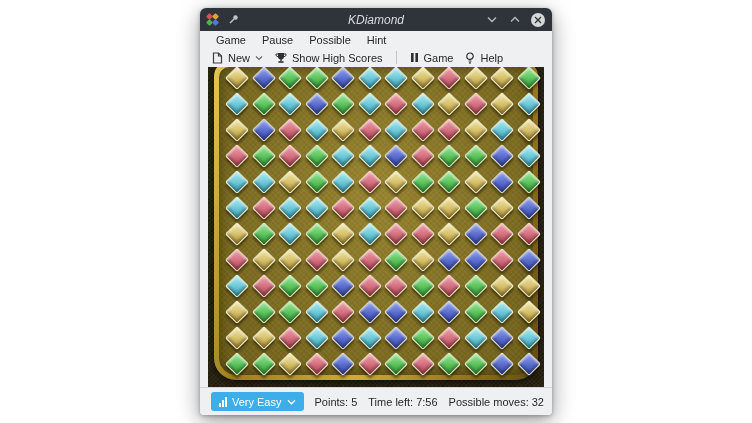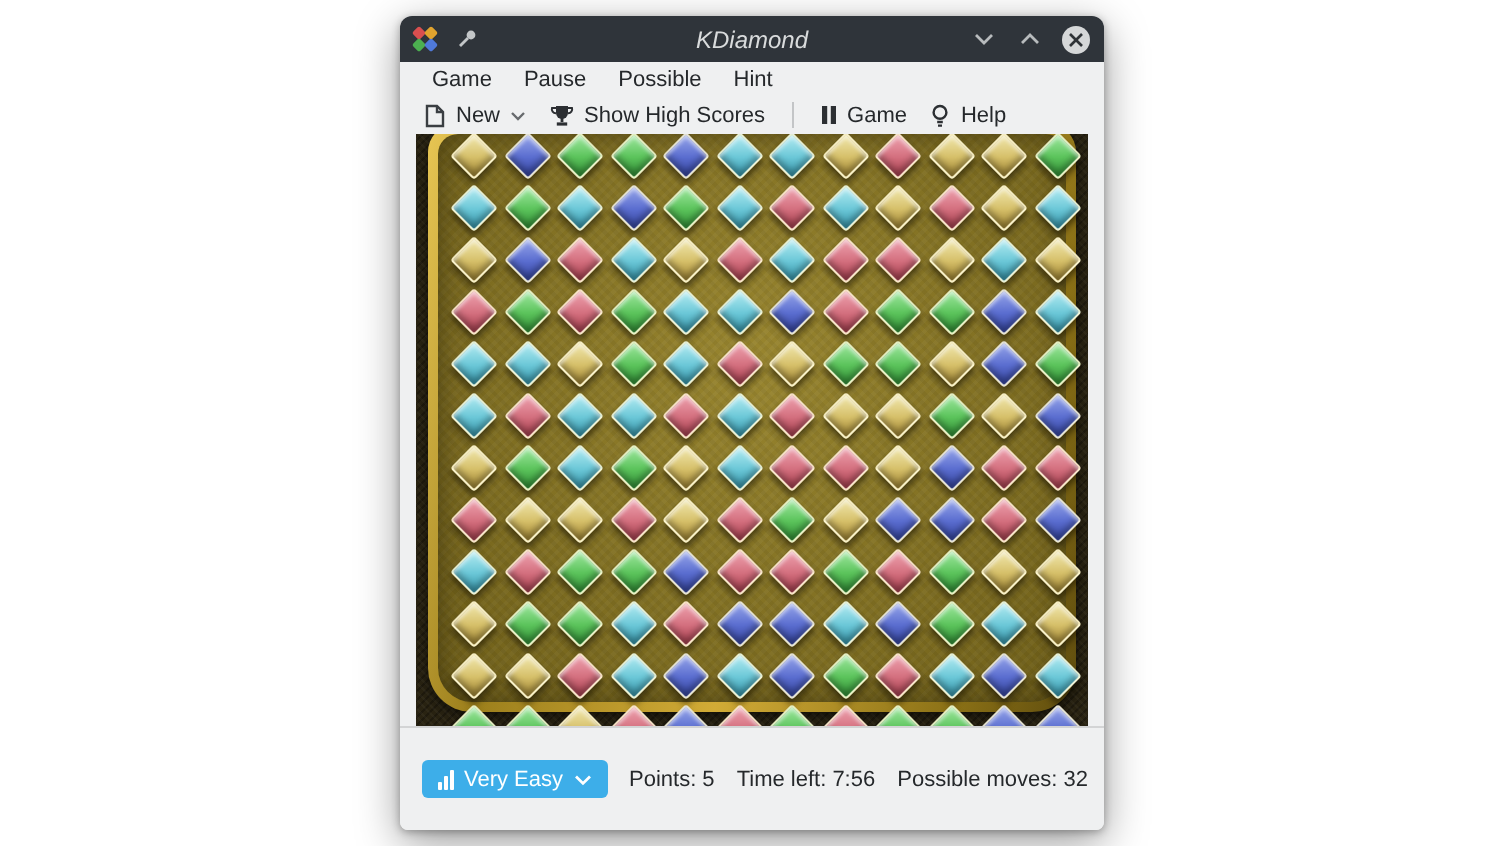--- a/index.html
+++ b/index.html
@@ -58,21 +58,21 @@
   .gem { position:absolute; width:17px; height:17px;
      transform:translate(-50%,-50%) rotate(45deg);
      border:1px solid rgba(252,246,212,.85); border-radius:2px;
      box-shadow:2px 2px 3px rgba(22,16,0,.55),
                 inset 1px 1px 2px rgba(255,255,255,.55),
                 inset -2px -2px 3px rgba(0,0,0,.30); }
 
   
   .statusbar { flex:0 0 26px; background:#eff0f1; border-top:1px solid #d3d4d5;
                display:flex; align-items:center; justify-content:flex-end;
-               gap:11px; padding:16px 8px; font-size:11px; color:#25282b; }
+               gap:11px; padding:4px 8px; font-size:11px; color:#25282b; }
   .difficulty-btn { background:#3daee9; color:#ffffff; border-radius:3px; height:19px;
                display:flex; align-items:center; gap:5px; padding:0 8px; font-size:11px; }
   .bar-icon { display:flex; align-items:flex-end; gap:1px; height:10px; }
   .bar-icon i { width:2px; background:#ffffff; border-radius:0.5px; }
   .status-text { white-space:nowrap; }
 </style>
 </head>
 <body>
 
 <div class="window">

